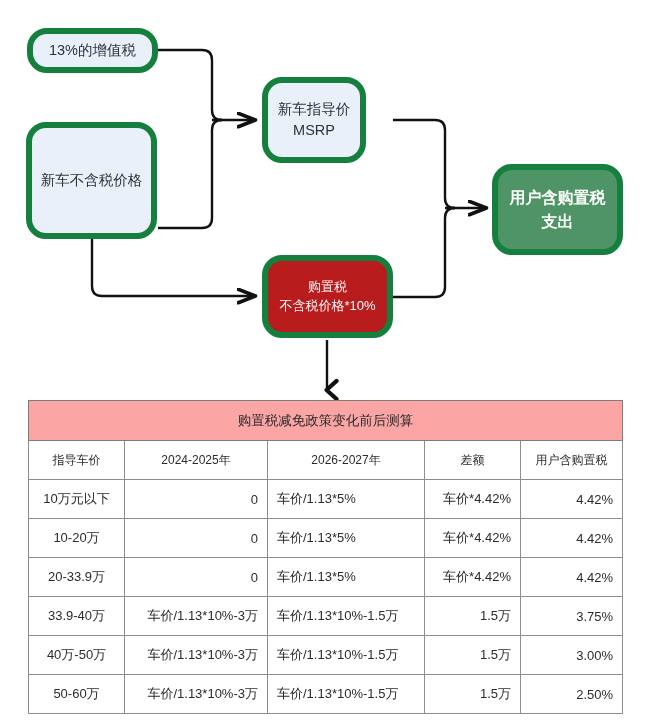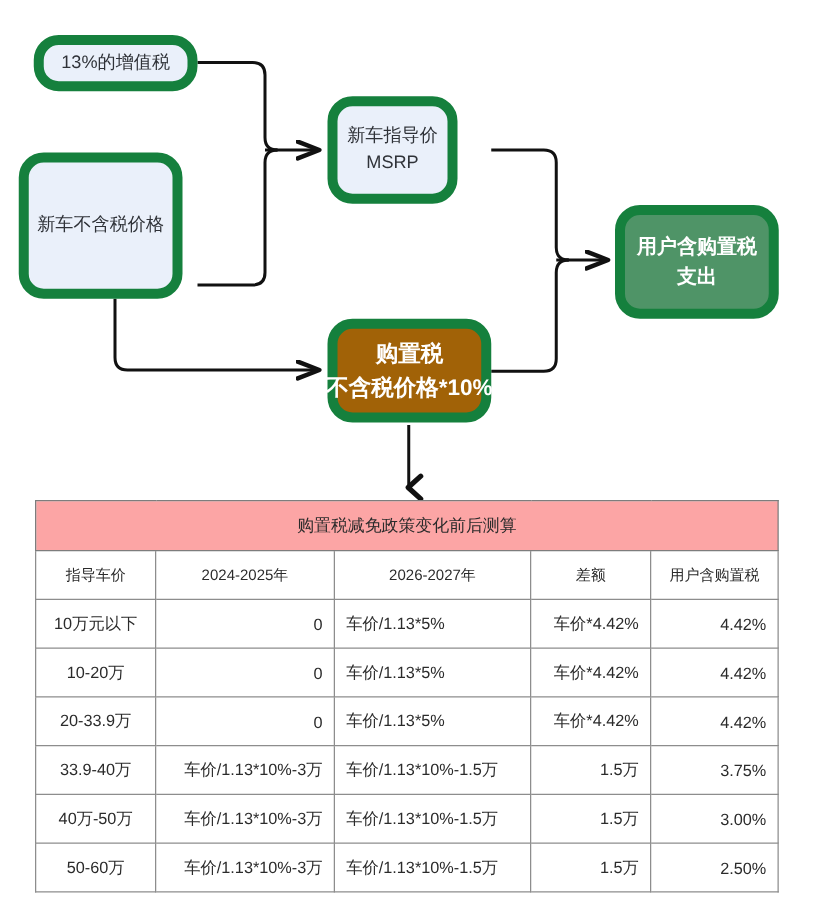--- a/index.html
+++ b/index.html
@@ -23,54 +23,54 @@
   }
   #flow-svg {
     position: absolute;
     left: 0; top: 0;
     width: 650px; height: 400px;
   }
 
   .node {
     position: absolute;
     box-sizing: border-box;
-    border: 8px solid #15803d;
+    border: 6px solid #15803d;
     border-radius: 20px;
     display: flex;
     flex-direction: column;
     align-items: center;
     justify-content: center;
     text-align: center;
     line-height: 1.45;
     z-index: 2;
   }
   .node .line { display: block; white-space: nowrap; }
 
   .node-blue {
     background: #eaf0fa;
     color: #2f3238;
     font-size: 14.5px;
     font-weight: 400;
   }
   .node-red {
-    background: #a16207;
+    background: #b91c1c;
     color: #ffffff;
-    font-size: 18px;
-    font-weight: 700;
+    font-size: 13px;
+    font-weight: 400;
   }
   .node-green {
     background: #4f9467;
     color: #ffffff;
     font-size: 16px;
     font-weight: 700;
   }
 
   
   #node-vat      { left: 27px;  top: 28px;  width: 131px; height: 45px;  }
-  #node-extax    { left: 15px;  top: 122px; width: 131px; height: 117px; }
+  #node-extax    { left: 26px;  top: 122px; width: 131px; height: 117px; }
   #node-msrp     { left: 262px; top: 77px;  width: 104px; height: 86px;  }
   #node-purchase { left: 262px; top: 255px; width: 131px; height: 83px;  }
   #node-user     { left: 492px; top: 164px; width: 131px; height: 91px;  }
 
   
   #calc-table {
     position: absolute;
     left: 28px;
     top: 400px;
     width: 594px;

